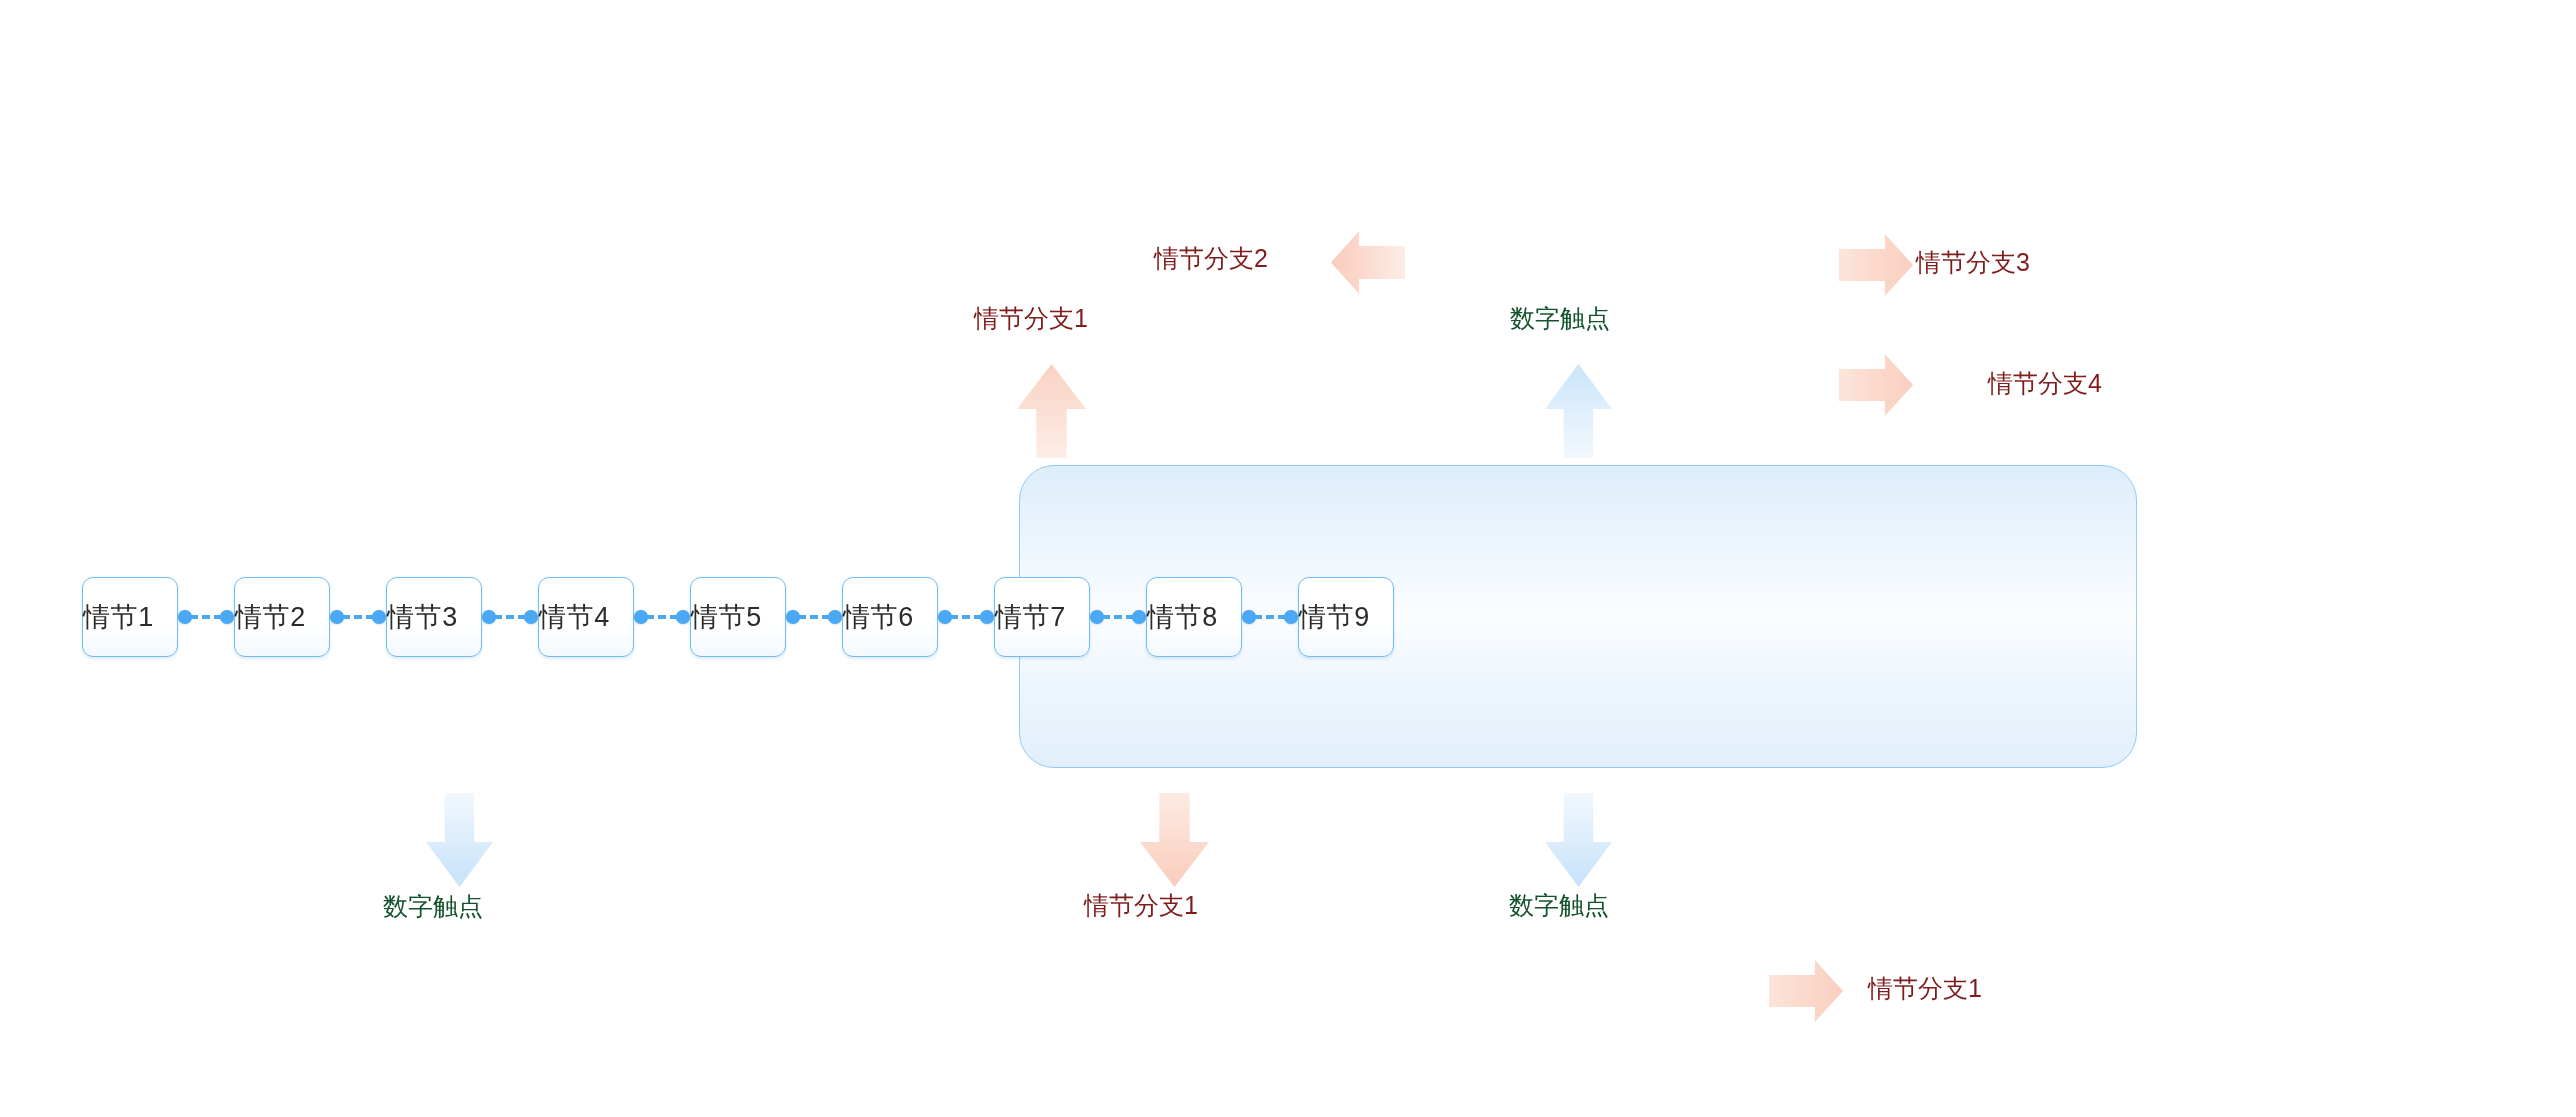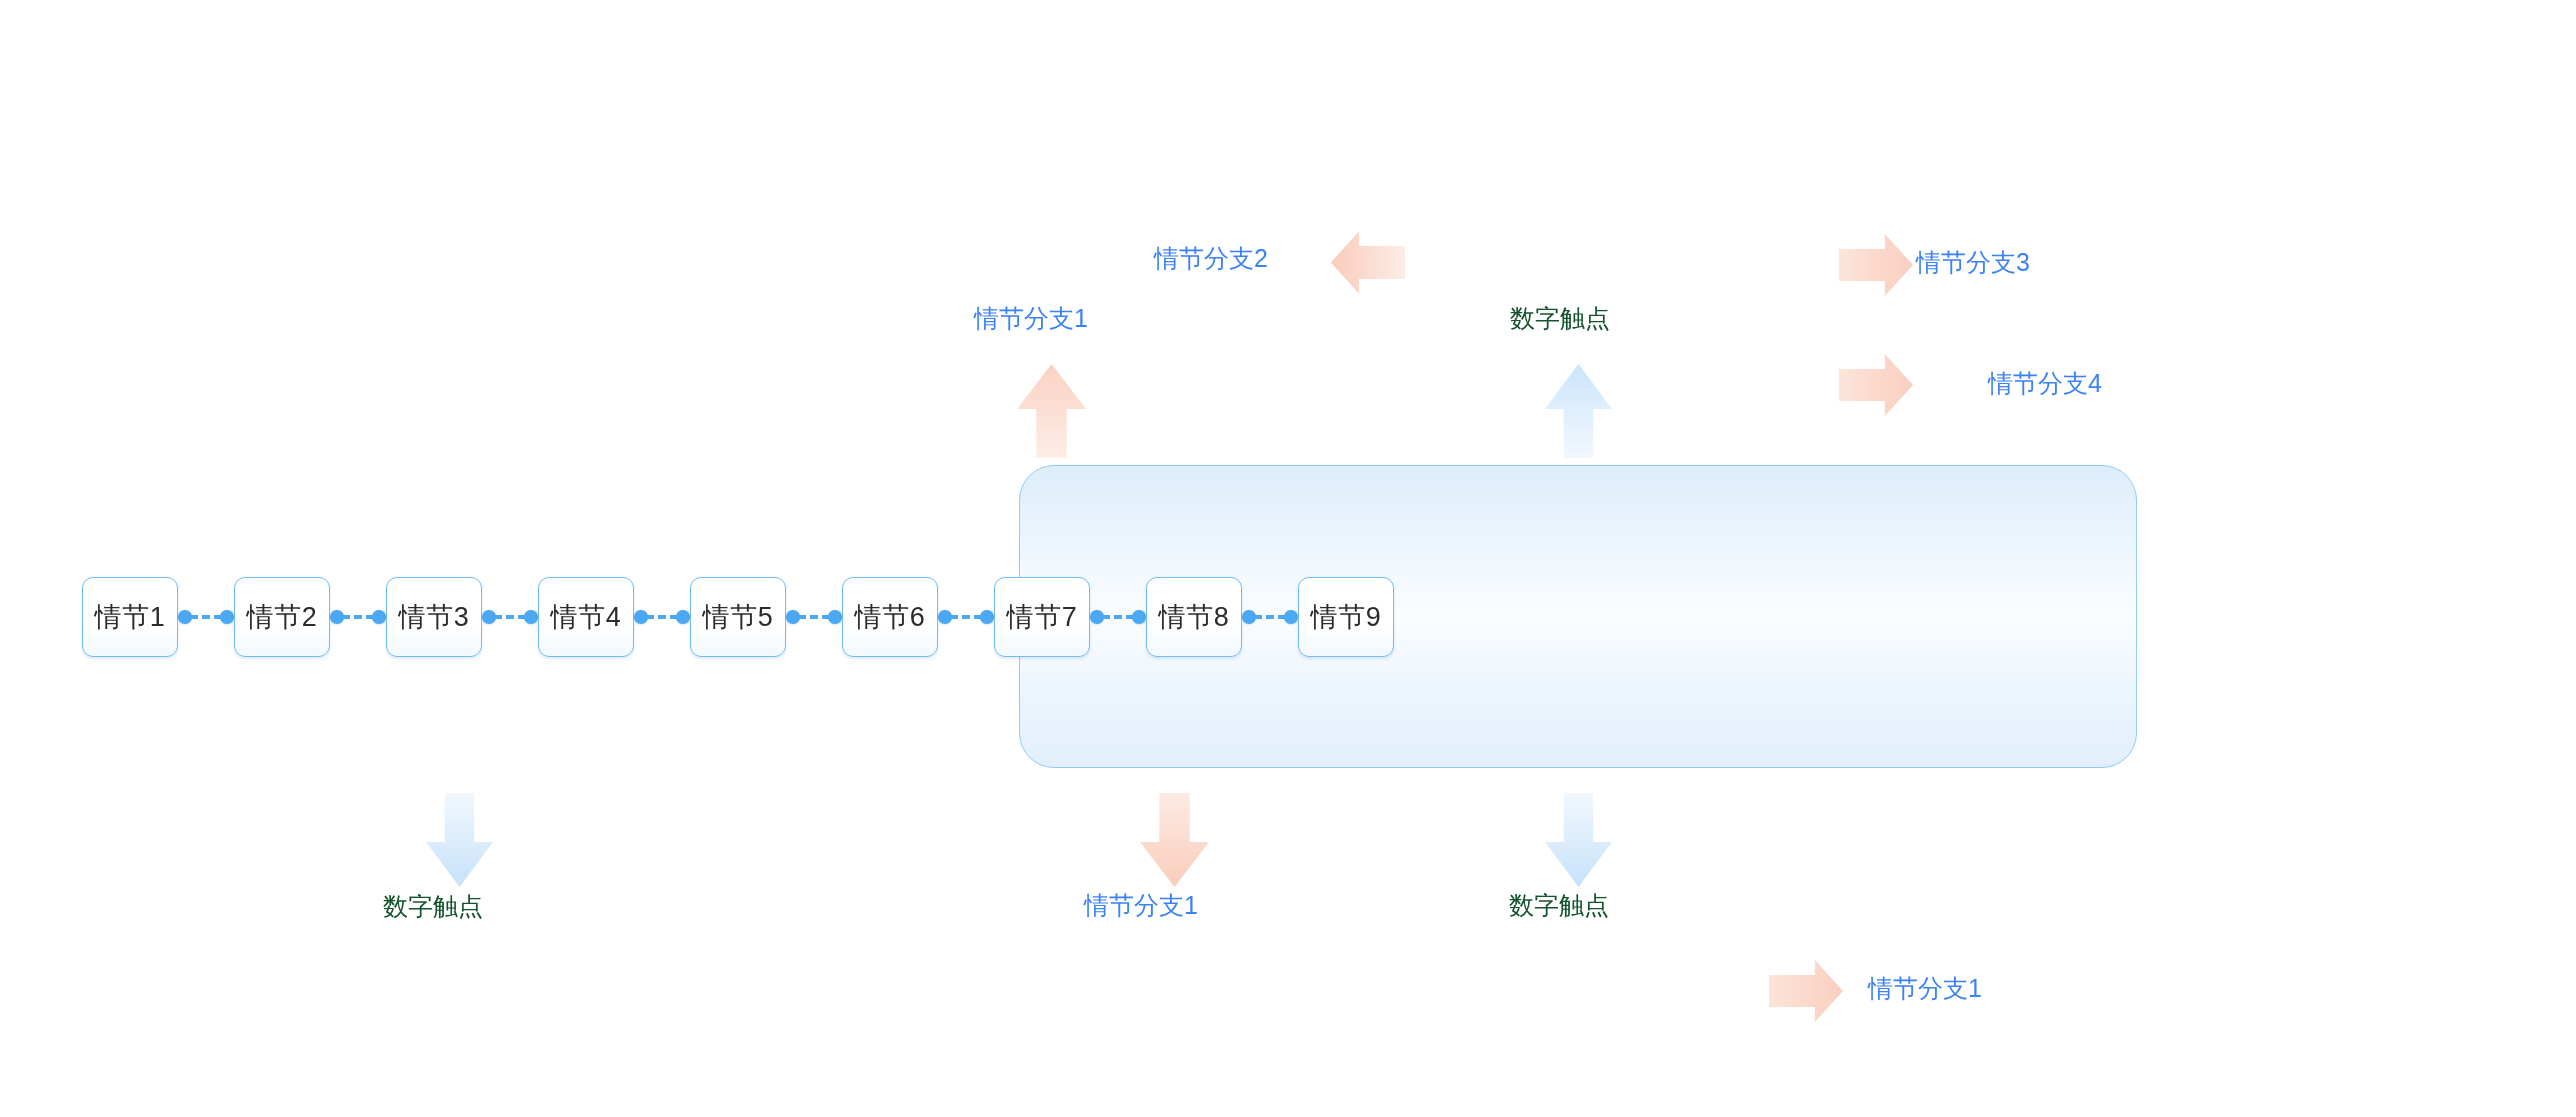--- a/index.html
+++ b/index.html
@@ -42,21 +42,20 @@
   .node {
     position: relative;
     width: 96px;
     height: 80px;
     border: 1.9px solid #6FBDF5;
     border-radius: 11px;
     background: linear-gradient(180deg, #ffffff 0%, #ffffff 55%, #f2f8fd 100%);
     box-sizing: border-box;
     display: flex;
     align-items: center;
-    justify-content: center;
     box-shadow: 0 1.2px 3.1px rgba(90,140,190,0.18);
     flex: 0 0 auto;
   }
   .node-label {
     font-size: 27px;
     color: #2b2b2b;
     letter-spacing: 0.6px;
     white-space: nowrap;
     line-height: 1;
   }
@@ -115,21 +114,21 @@
   .arrow.blue.arrow-up   { background: linear-gradient(180deg, #C9E4FA 0%, #DDEEFC 45%, #F2F8FE 100%); }
   .arrow.blue.arrow-down { background: linear-gradient(180deg, #F1F8FE 0%, #DCEDFC 50%, #C6E2FA 100%); }
 
   
   .label {
     position: absolute;
     font-size: 25px;
     line-height: 1;
     white-space: nowrap;
   }
-  .label.orange { color: #3b82f6; }
+  .label.orange { color: #7f1d1d; }
   .label.blue   { color: #14532d; }
 </style>
 </head>
 <body>
 
 <div id="canvas">
 
   <div class="group-box" style="left:1019px; top:465px; width:1118px; height:303px;"></div>
 
   <div class="flow-row" style="left:82px; top:577px;">

